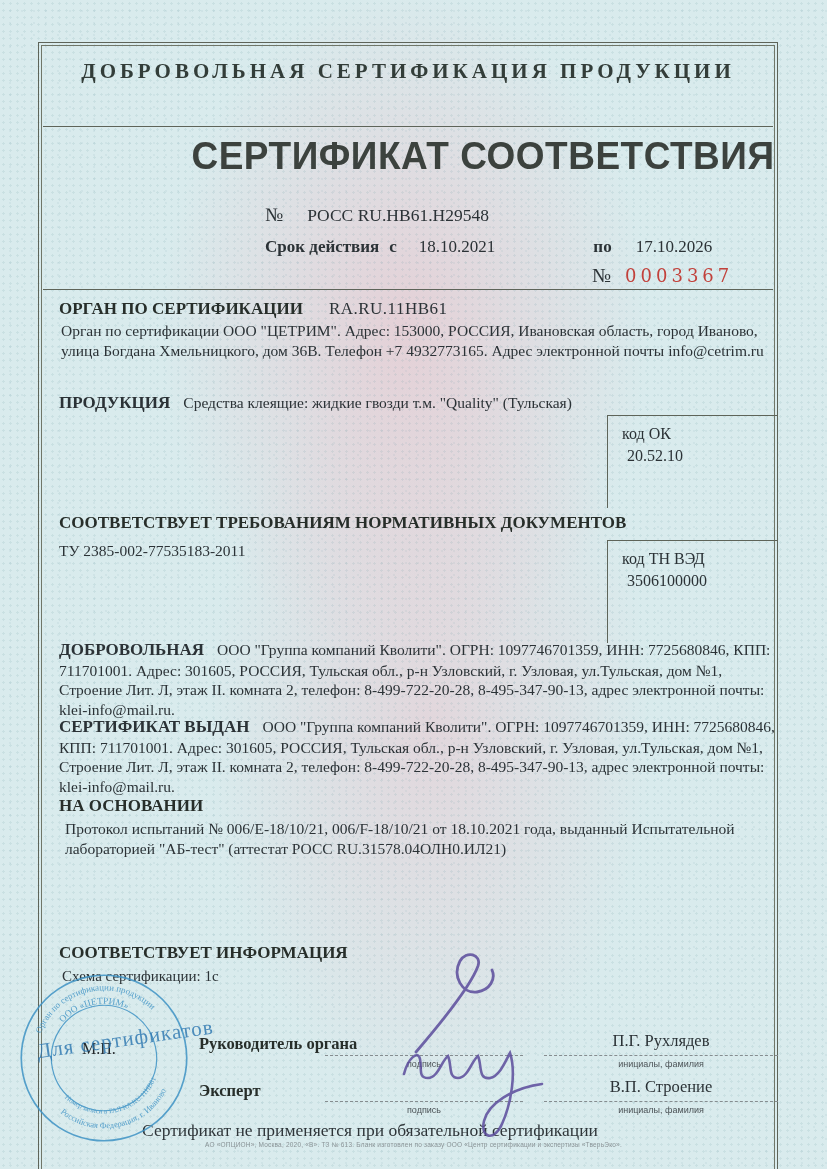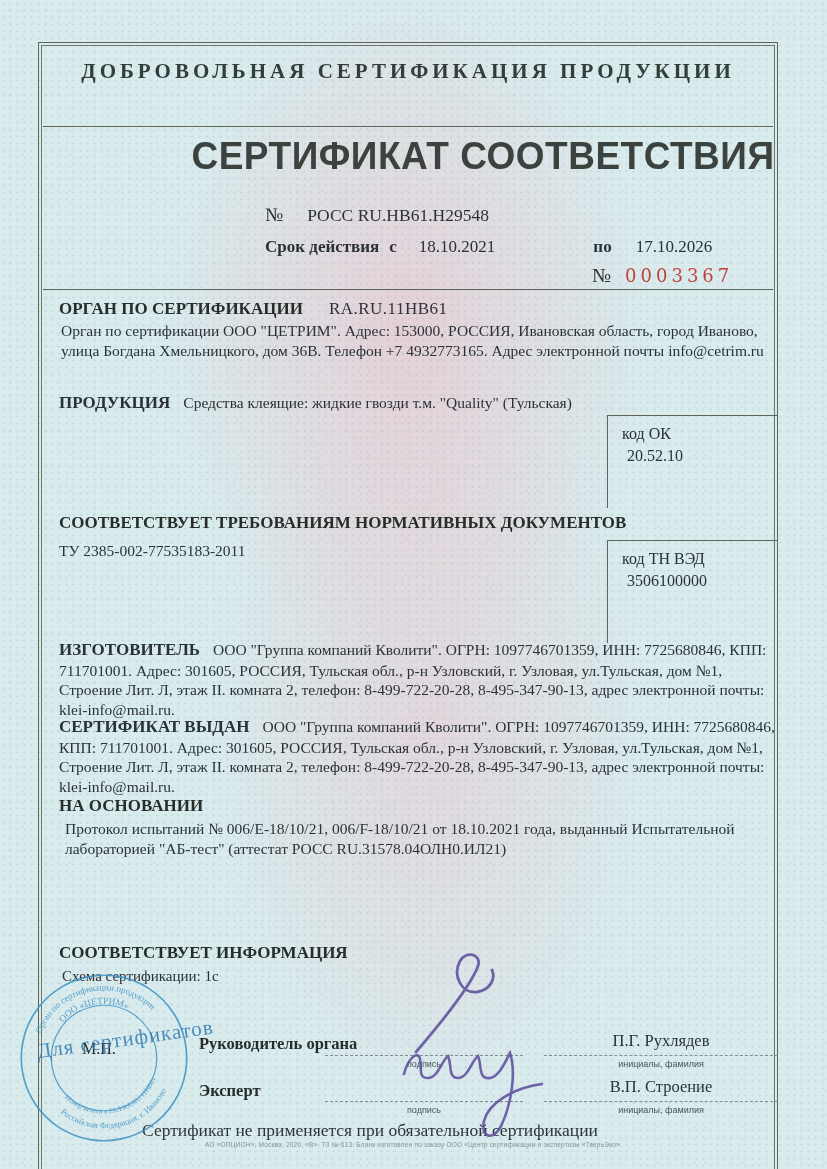--- a/index.html
+++ b/index.html
@@ -158,21 +158,21 @@
 
     <div class="abs sec-label conf-label">СООТВЕТСТВУЕТ ТРЕБОВАНИЯМ НОРМАТИВНЫХ ДОКУМЕНТОВ</div>
     <div class="abs body-text conf-doc">ТУ 2385-002-77535183-2011</div>
 
     <div class="code-box tn-box">
       <div>код ТН ВЭД</div>
       <div class="val">3506100000</div>
     </div>
 
     <div class="abs body-text manu-para">
-      <span class="inline-label">ИЗГОТОВИТЕЛЬ</span><span>ООО "Группа компаний Кволити". ОГРН: 1097746701359, ИНН: 7725680846, КПП: 711701001. Адрес: 301605, РОССИЯ, Тульская обл., р-н Узловский, г. Узловая, ул.Тульская, дом №1, Строение Лит. Л, этаж II. комната 2, телефон: 8-499-722-20-28, 8-495-347-90-13, адрес электронной почты: klei-info@mail.ru.</span>
+      <span class="inline-label">ДОБРОВОЛЬНАЯ</span><span>ООО "Группа компаний Кволити". ОГРН: 1097746701359, ИНН: 7725680846, КПП: 711701001. Адрес: 301605, РОССИЯ, Тульская обл., р-н Узловский, г. Узловая, ул.Тульская, дом №1, Строение Лит. Л, этаж II. комната 2, телефон: 8-499-722-20-28, 8-495-347-90-13, адрес электронной почты: klei-info@mail.ru.</span>
     </div>
 
     <div class="abs body-text issued-para">
       <span class="inline-label">СЕРТИФИКАТ ВЫДАН</span><span>ООО "Группа компаний Кволити". ОГРН: 1097746701359, ИНН: 7725680846, КПП: 711701001. Адрес: 301605, РОССИЯ, Тульская обл., р-н Узловский, г. Узловая, ул.Тульская, дом №1, Строение Лит. Л, этаж II. комната 2, телефон: 8-499-722-20-28, 8-495-347-90-13, адрес электронной почты: klei-info@mail.ru.</span>
     </div>
 
     <div class="abs sec-label basis-label">НА ОСНОВАНИИ</div>
     <div class="abs body-text basis-text">Протокол испытаний № 006/E-18/10/21, 006/F-18/10/21 от 18.10.2021 года, выданный Испытательной лабораторией "АБ-тест" (аттестат РОСС RU.31578.04ОЛН0.ИЛ21)</div>
 
     <div class="abs sec-label add-label">СООТВЕТСТВУЕТ ИНФОРМАЦИЯ</div>

